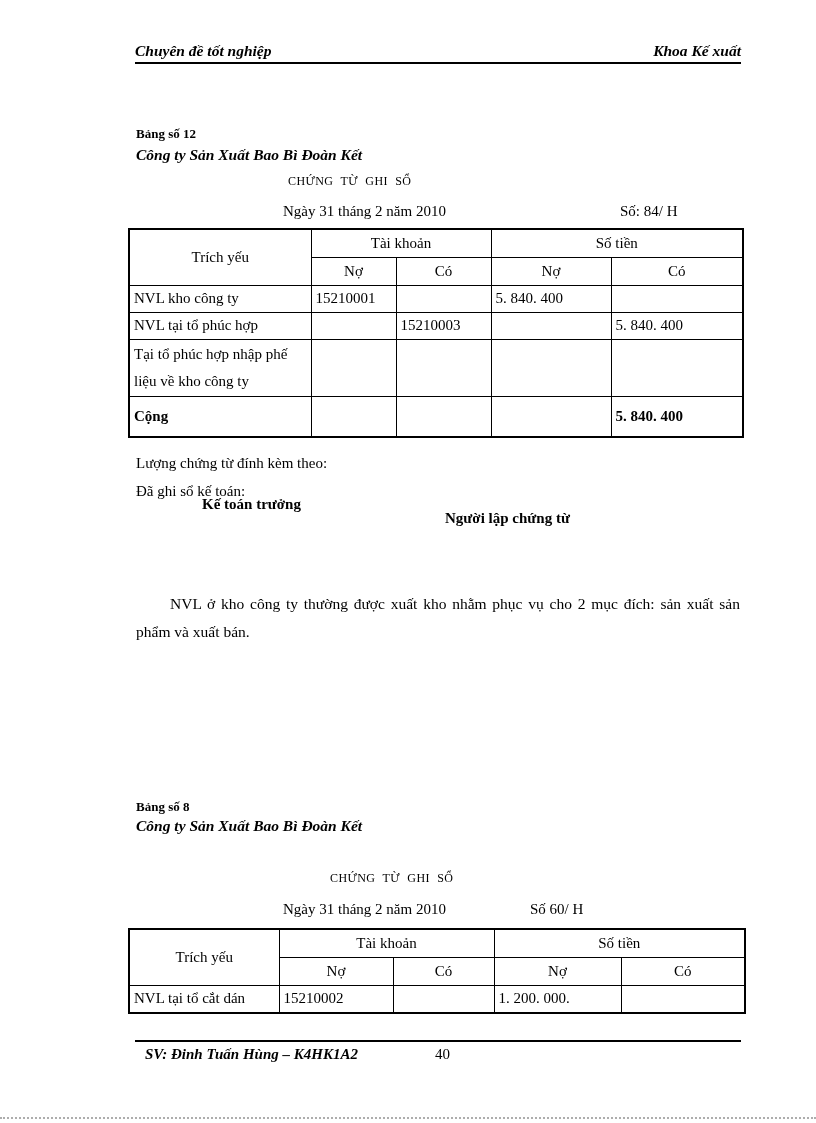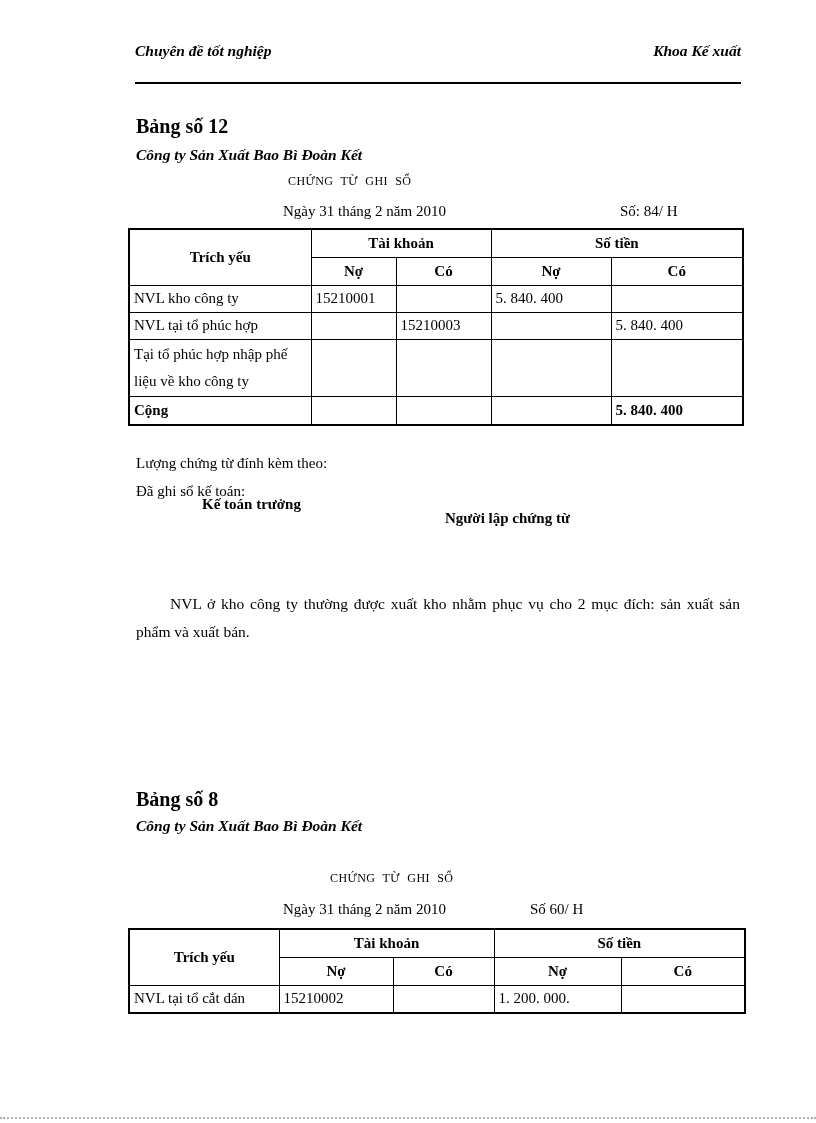--- a/index.html
+++ b/index.html
@@ -5,34 +5,34 @@
   html,body { margin:0; padding:0; background:#fff; }
   .page {
     position:relative; width:816px; height:1123px; background:#fff;
     font-family:"Liberation Serif", serif; color:#000; overflow:hidden;
   }
   .abs { position:absolute; left:136px; font-size:15px; white-space:nowrap; }
   .running-head {
     position:absolute; left:135px; top:42px; width:606px;
     display:flex; justify-content:space-between;
     font-weight:bold; font-style:italic; font-size:15.5px;
-    border-bottom:2px solid #000; padding-bottom:22px;
+    border-bottom:2px solid #000; padding-bottom:2px;
   }
-  .label { font-weight:bold; font-size:20px; }
+  .label { font-weight:bold; font-size:13px;margin-top:11px; }
   .company { font-weight:bold; font-style:italic; font-size:15.5px; }
   .doc-title { font-size:12px; word-spacing:4px; letter-spacing:0.4px; }
   table.ledger {
     position:absolute; left:128px; border-collapse:collapse; table-layout:fixed;
     font-size:15px; border:2px solid #000;
   }
   .ledger th, .ledger td {
     border:1px solid #000; font-weight:normal; padding:0 4px;
     vertical-align:middle; overflow:hidden;
   }
-  .ledger th { text-align:center;font-weight:bold; }
+  .ledger th { text-align:center; }
   .th-desc { vertical-align:top; padding-top:4px; }
   .desc { text-align:left; padding-left:7px; }
   .desc-wrap { text-align:left; padding-left:7px; line-height:27px; white-space:normal; }
   .num { }
   .amt-left { text-align:left; padding-left:8px; }
   .total td { font-weight:bold; }
   .sig { position:absolute; font-size:15px; font-weight:bold; white-space:nowrap; }
   .body-text { position:absolute; left:136px; top:590px; width:604px; }
   .body-text p {
     margin:0; font-size:15.5px; line-height:28px;
@@ -100,21 +100,21 @@
         <td class="num"></td>
         <td class="amt-left">5. 840. 400</td>
       </tr>
       <tr style="height:57px">
         <td class="desc-wrap">Tại tổ phúc hợp nhập phế liệu về kho công ty</td>
         <td class="num"></td>
         <td class="num"></td>
         <td class="num"></td>
         <td class="amt-left"></td>
       </tr>
-      <tr style="height:29px" class="total">
+      <tr style="height:41px" class="total">
         <td class="desc">Cộng</td>
         <td class="num"></td>
         <td class="num"></td>
         <td class="num"></td>
         <td class="amt-left">5. 840. 400</td>
       </tr>
     </tbody>
   </table>
 
   <div class="abs" style="top:455px">Lượng chứng từ đính kèm theo:</div>
@@ -155,16 +155,20 @@
       <tr style="height:28px">
         <td class="desc">NVL tại tổ cắt dán</td>
         <td class="num">15210002</td>
         <td class="num"></td>
         <td class="num">1. 200. 000.</td>
         <td class="amt-left"></td>
       </tr>
     </tbody>
   </table>
 
+  <div class="running-foot">
+    <span class="foot-name">SV: Đinh Tuấn Hùng – K4HK1A2</span>
+    <span class="foot-page">40</span>
+  </div>
 
   <div class="page-edge"></div>
 
 </div>
 
 </body></html>

